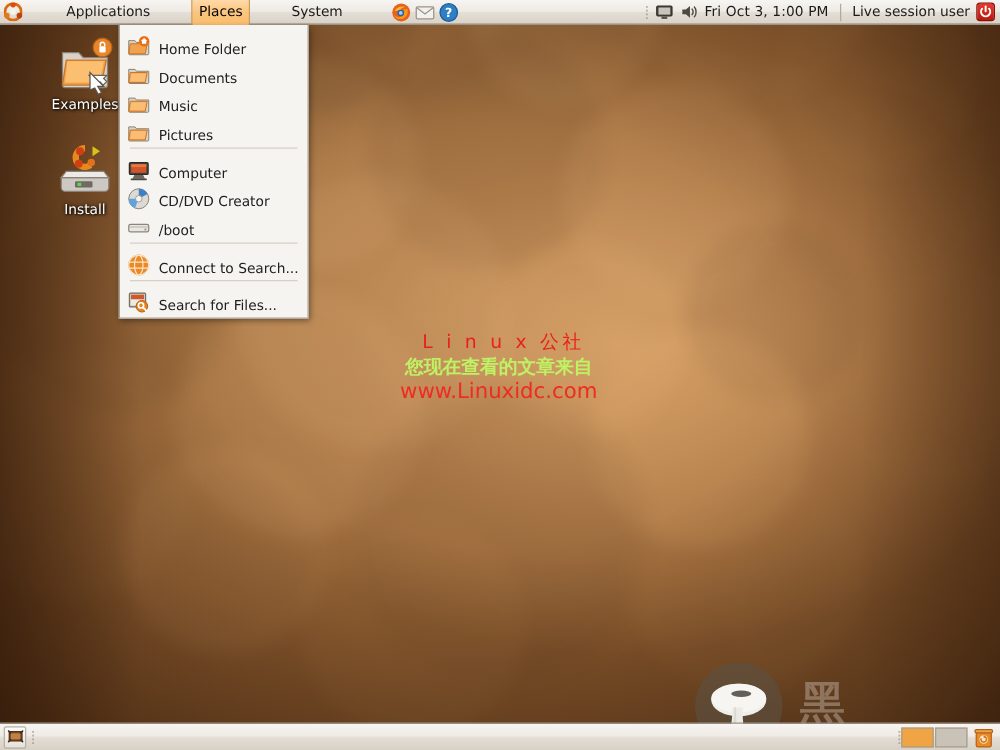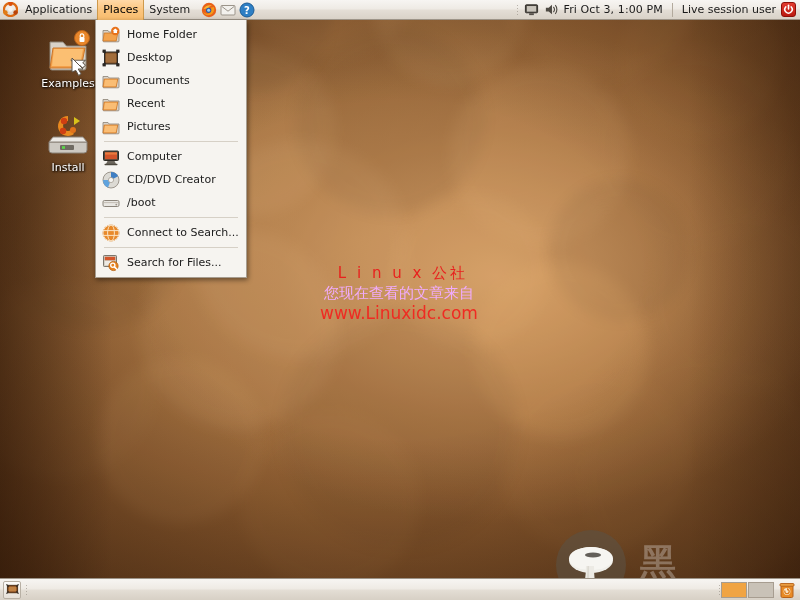--- a/index.html
+++ b/index.html
@@ -38,20 +38,21 @@
   }
 
   
   #top-panel {
     position: absolute; left:0; top:0; width:800px; height:20px;
     background: linear-gradient(to bottom, #f7f5f2 0%, #eeeae4 48%, #e4ded6 52%, #d9d2c8 100%);
     border-bottom: 1px solid #9d9488;
     display: flex; align-items: center;
     font-size: 11px; color: #1a1a1a;
     z-index: 50;
+    gap: 28px;
   }
   .panel-menu {
     height: 20px; display: flex; align-items: center;
     padding: 0 5px; gap: 4px; cursor: default;
     font-size: 11px;
   }
   .panel-menu.active {
     background: linear-gradient(to bottom, #ffd9a8 0%, #fbc57e 50%, #f8bc6d 100%);
     border-left: 1px solid #cf9a4c;
     border-right: 1px solid #cf9a4c;
@@ -81,21 +82,21 @@
     background: #f6f4f0;
     border: 1px solid #a79d90;
     border-top: none;
     box-shadow: 1px 2px 5px rgba(0,0,0,0.45);
     padding: 3px 0 3px 0;
     z-index: 60;
     font-size: 11px;
     color: #202020;
   }
   .menu-item {
-    display: flex; align-items: center;
+    display: flex; align-items: flex-end;
     height: 23px; padding: 0 6px; gap: 7px;
     white-space: nowrap;
   }
   .menu-item.disabled { color: #a9a399; }
   .mi-icon { width:18px; height:18px; flex:0 0 18px; position:relative; }
   .mi-label { flex:1 1 auto; font-size:11px; }
   .mi-arrow { font-size:9px; color:#9b948a; }
   .menu-sep { height:1px; background:#d6d0c6; margin:3px 8px; }
 
   
@@ -111,21 +112,21 @@
     text-align:center; line-height:12px;
   }
 
   
   #wm-center {
     position:absolute; left: 320px; top: 263px;
     text-align:center; z-index: 30;
     font-family: "DejaVu Sans", "Liberation Sans", sans-serif;
   }
   #wm-line1 { font-size:15px; color:#e8211e; letter-spacing:3px; line-height:20px; padding-left:8px;}
-  #wm-line2 { font-size:15px; color:#f0abfc; font-weight:normal; line-height:20px; }
+  #wm-line2 { font-size:15px; color:#bef264; font-weight:bold; line-height:20px; }
   #wm-line3 { font-size:17px; color:#ef2b22; line-height:21px; }
 
   #wm-br { position:absolute; left:556px; top:530px; z-index:30; }
   #wm-br-logo {
     position:absolute; left:0; top:0; width:70px; height:70px;
     border-radius:50%; background: rgba(92,80,66,0.62);
   }
   #wm-br-cn {
     position:absolute; left:84px; top:8px;
     font-size:36px; font-weight:bold; letter-spacing:2px;
@@ -328,45 +329,33 @@
         <span class="mi-icon"><svg width="18" height="18" viewBox="0 0 18 18">
             <path d="M1 4.5h5l1.2 1.5H17V15a.8.8 0 0 1-.8.8H1.8A.8.8 0 0 1 1 15z" fill="#d9d3c9" stroke="#8b8275" stroke-width=".8"></path>
             <path d="M2.2 7h13.6l-1.6 8H1z" fill="#f2a24c" stroke="#c9762a" stroke-width=".8"></path>
             <circle cx="13.3" cy="5" r="4.2" fill="#e8721a"></circle>
             <path d="M13.3 2.4l2.6 2.4h-.9v2.1h-3.4V4.8h-.9z" fill="#fff"></path>
           </svg></span>
         <span class="mi-label">Home Folder</span>
       </div>
       <div class="menu-item">
         <span class="mi-icon"><svg width="18" height="18" viewBox="0 0 18 18">
-            <rect x="2.5" y="3" width="13" height="12" fill="#7a4e28" stroke="#2e2a25" stroke-width="1"></rect>
-            <rect x="4" y="4.5" width="10" height="9" fill="#a36e3c"></rect>
-            <path d="M1 1.6l2.6 2.6M17 1.6l-2.6 2.6M1 16.4l2.6-2.6M17 16.4l-2.6-2.6" stroke="#2b2724" stroke-width="1.6"></path>
-            <rect x="0.6" y="0.6" width="3.2" height="3.2" fill="#2b2724"></rect>
-            <rect x="14.2" y="0.6" width="3.2" height="3.2" fill="#2b2724"></rect>
-            <rect x="0.6" y="14.2" width="3.2" height="3.2" fill="#2b2724"></rect>
-            <rect x="14.2" y="14.2" width="3.2" height="3.2" fill="#2b2724"></rect>
-          </svg></span>
-        <span class="mi-label">Desktop</span>
-      </div>
-      <div class="menu-item">
-        <span class="mi-icon"><svg width="18" height="18" viewBox="0 0 18 18">
             <path d="M1 4.5h5l1.2 1.5H17V15a.8.8 0 0 1-.8.8H1.8A.8.8 0 0 1 1 15z" fill="#d9d3c9" stroke="#8b8275" stroke-width=".8"></path>
             <path d="M2.2 7h13.6l-1.6 8H1z" fill="#f2a24c" stroke="#c9762a" stroke-width=".8"></path>
             <path d="M3 7.8h12l-1.3 6.4H2z" fill="#fabd74"></path>
           </svg></span>
         <span class="mi-label">Documents</span>
       </div>
       <div class="menu-item">
         <span class="mi-icon"><svg width="18" height="18" viewBox="0 0 18 18">
             <path d="M1 4.5h5l1.2 1.5H17V15a.8.8 0 0 1-.8.8H1.8A.8.8 0 0 1 1 15z" fill="#d9d3c9" stroke="#8b8275" stroke-width=".8"></path>
             <path d="M2.2 7h13.6l-1.6 8H1z" fill="#f2a24c" stroke="#c9762a" stroke-width=".8"></path>
             <path d="M3 7.8h12l-1.3 6.4H2z" fill="#fabd74"></path>
           </svg></span>
-        <span class="mi-label">Recent</span>
+        <span class="mi-label">Music</span>
       </div>
       <div class="menu-item">
         <span class="mi-icon"><svg width="18" height="18" viewBox="0 0 18 18">
             <path d="M1 4.5h5l1.2 1.5H17V15a.8.8 0 0 1-.8.8H1.8A.8.8 0 0 1 1 15z" fill="#d9d3c9" stroke="#8b8275" stroke-width=".8"></path>
             <path d="M2.2 7h13.6l-1.6 8H1z" fill="#f2a24c" stroke="#c9762a" stroke-width=".8"></path>
             <path d="M3 7.8h12l-1.3 6.4H2z" fill="#fabd74"></path>
           </svg></span>
         <span class="mi-label">Pictures</span>
       </div>
       <div class="menu-sep"></div>

